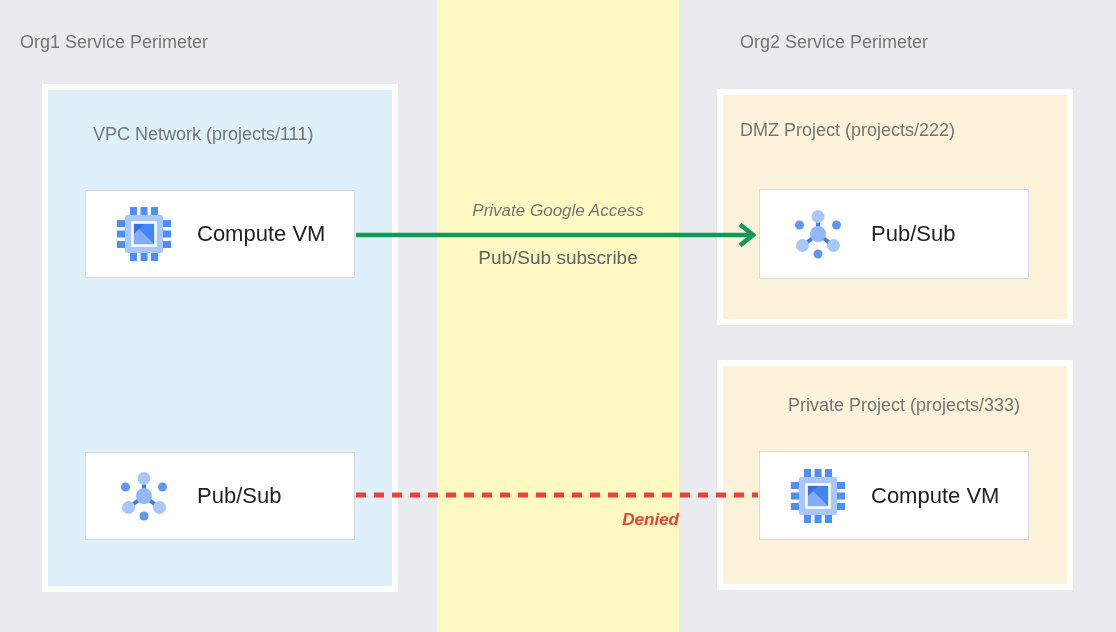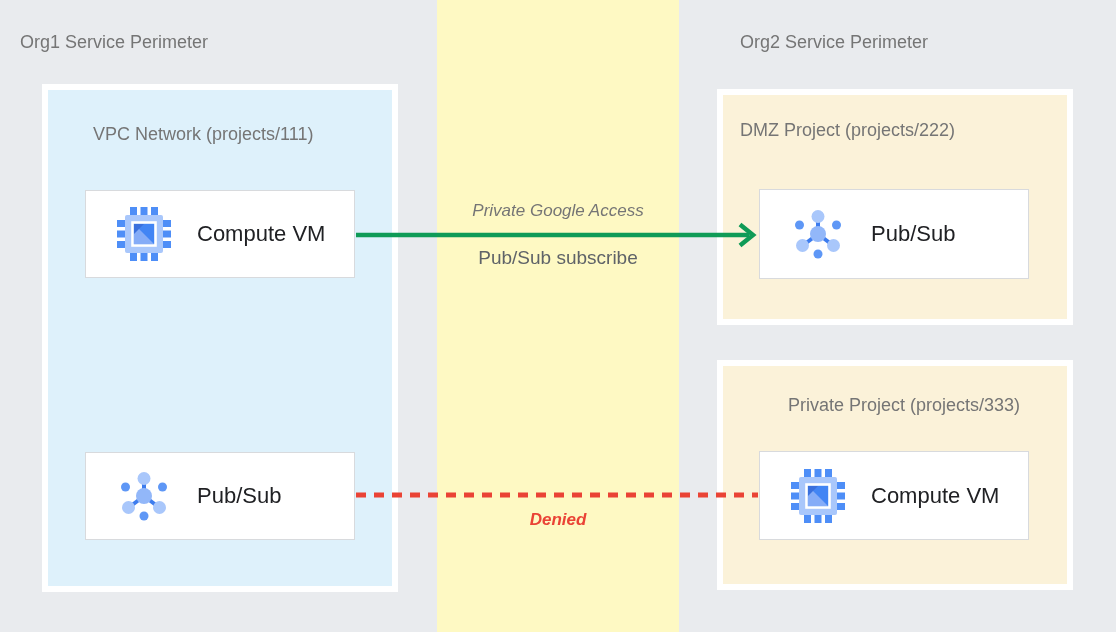--- a/index.html
+++ b/index.html
@@ -114,20 +114,21 @@
     top: 247px;
     font-size: 19px;
     color: #5f6368;
   }
   .mid-label.denied-l {
     top: 510px;
     font-style: italic;
     font-weight: bold;
     font-size: 17px;
     color: var(--denied-color, #ea4335);
+    text-align: right;
   }
 </style>
 </head>
 <body>
 
 <div class="canvas">
 
   <div class="panel left"></div>
 
   <div class="panel right"></div>

